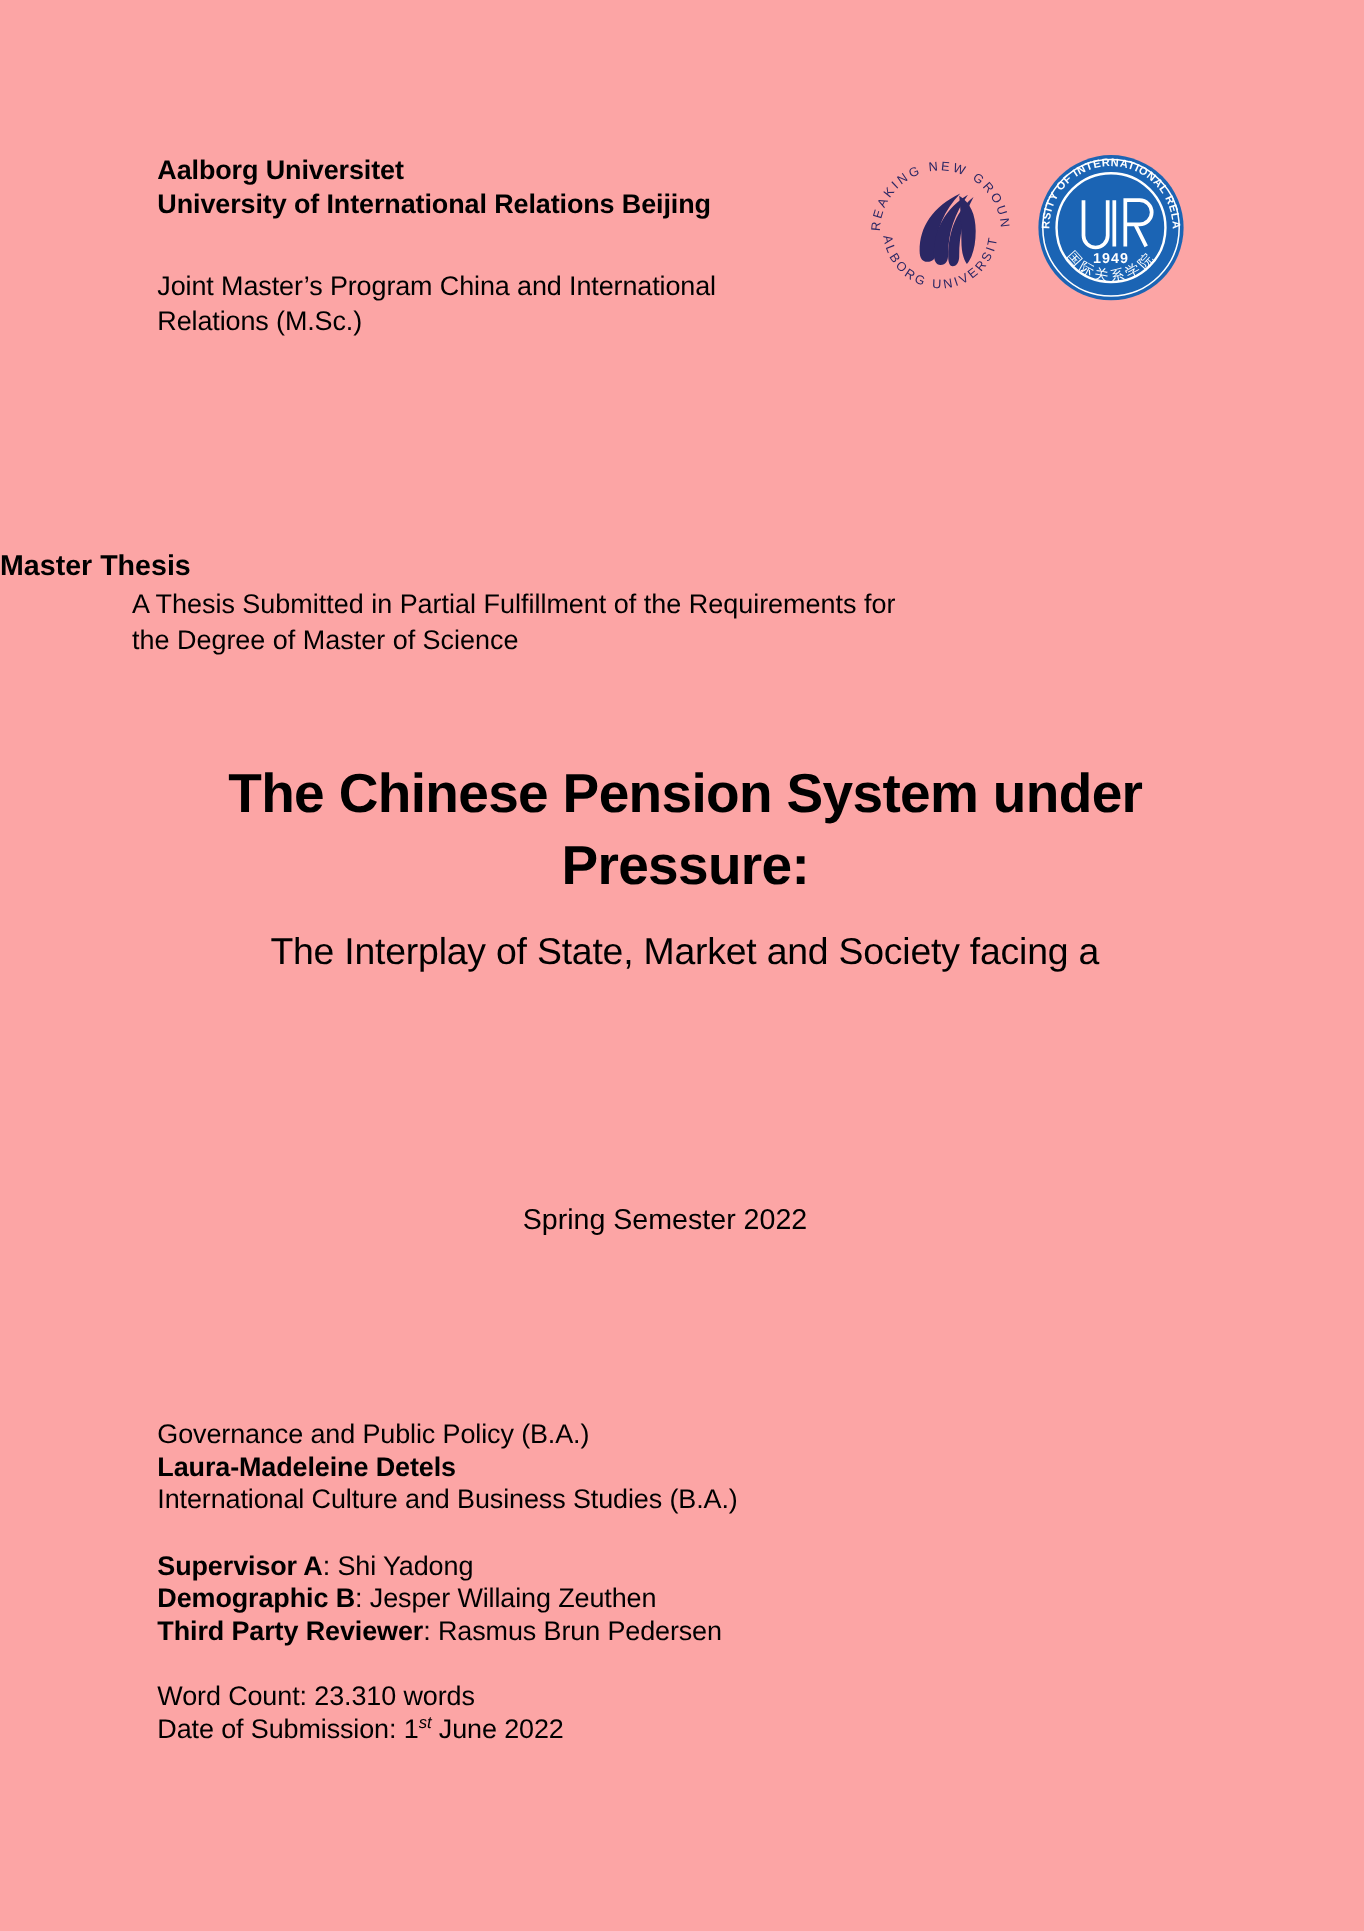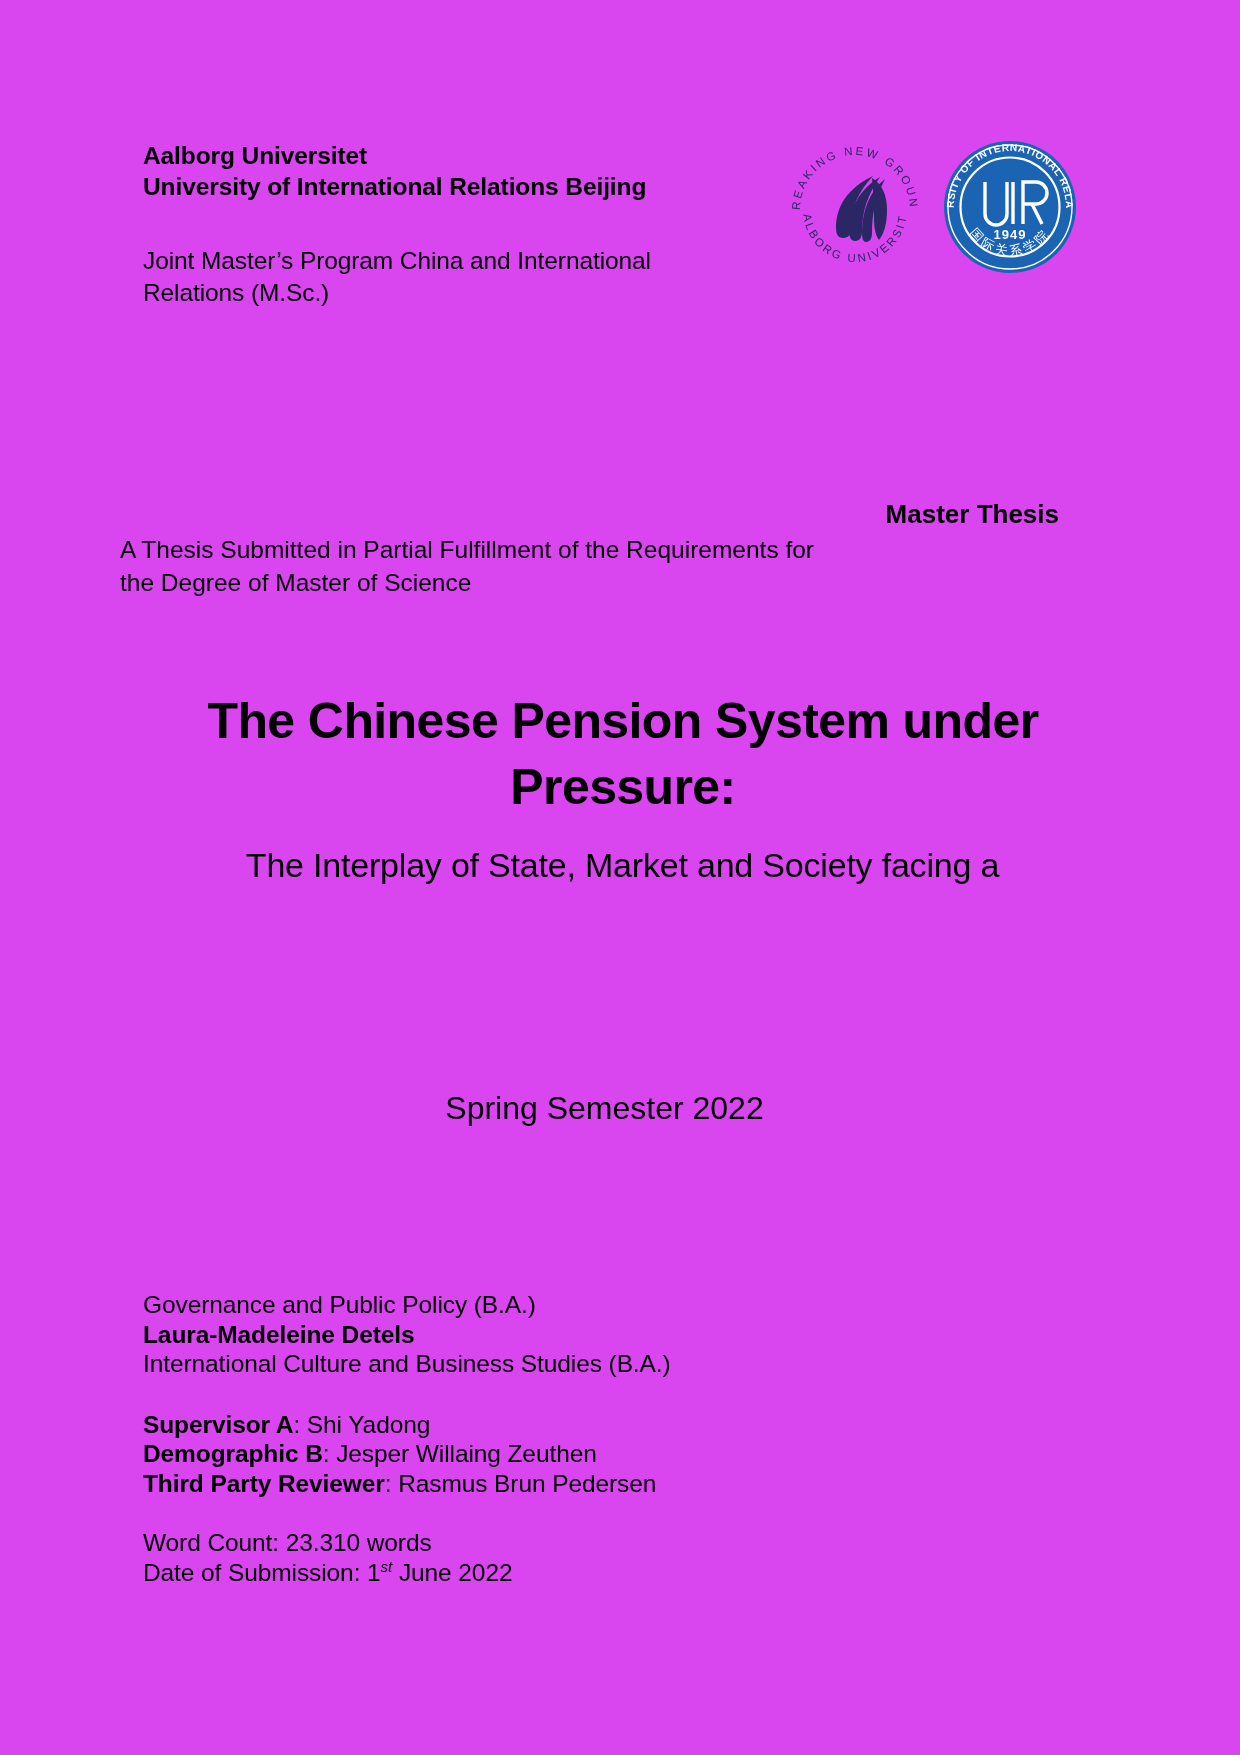--- a/index.html
+++ b/index.html
@@ -9,21 +9,21 @@
   }
   body {
     font-family: "Liberation Sans", sans-serif;
     color: #000000;
     -webkit-font-smoothing: antialiased;
   }
   .page {
     position: relative;
     width: 1240px;
     height: 1755px;
-    background: #d946ef;
+    background: #fca5a5;
     box-sizing: border-box;
     overflow: hidden;
   }
 
   
   .header-zone {
     position: absolute;
     left: 0;
     top: 0;
     width: 1240px;
@@ -68,21 +68,21 @@
   }
   .logo-aau { left: 20px; }
   .logo-uir { left: 175px; }
 
   
   .thesis-kind {
     position: absolute;
     left: 0;
     top: 498px;
     width: 1059px;
-    text-align: right;
+    text-align: left;
     font-weight: bold;
     font-size: 26px;
     line-height: 32px;
   }
   .thesis-statement {
     position: absolute;
     left: 120px;
     top: 533px;
     width: 1000px;
     text-align: left;
@@ -112,21 +112,21 @@
     line-height: 49px;
     letter-spacing: -0.2px;
   }
 
   .semester {
     position: absolute;
     left: 0;
     top: 1092px;
     width: 1209px;
     text-align: center;
-    font-size: 32px;
+    font-size: 26px;
     line-height: 32px;
   }
 
   
   .author-zone {
     position: absolute;
     left: 143px;
     top: 1290px;
     width: 780px;
   }

